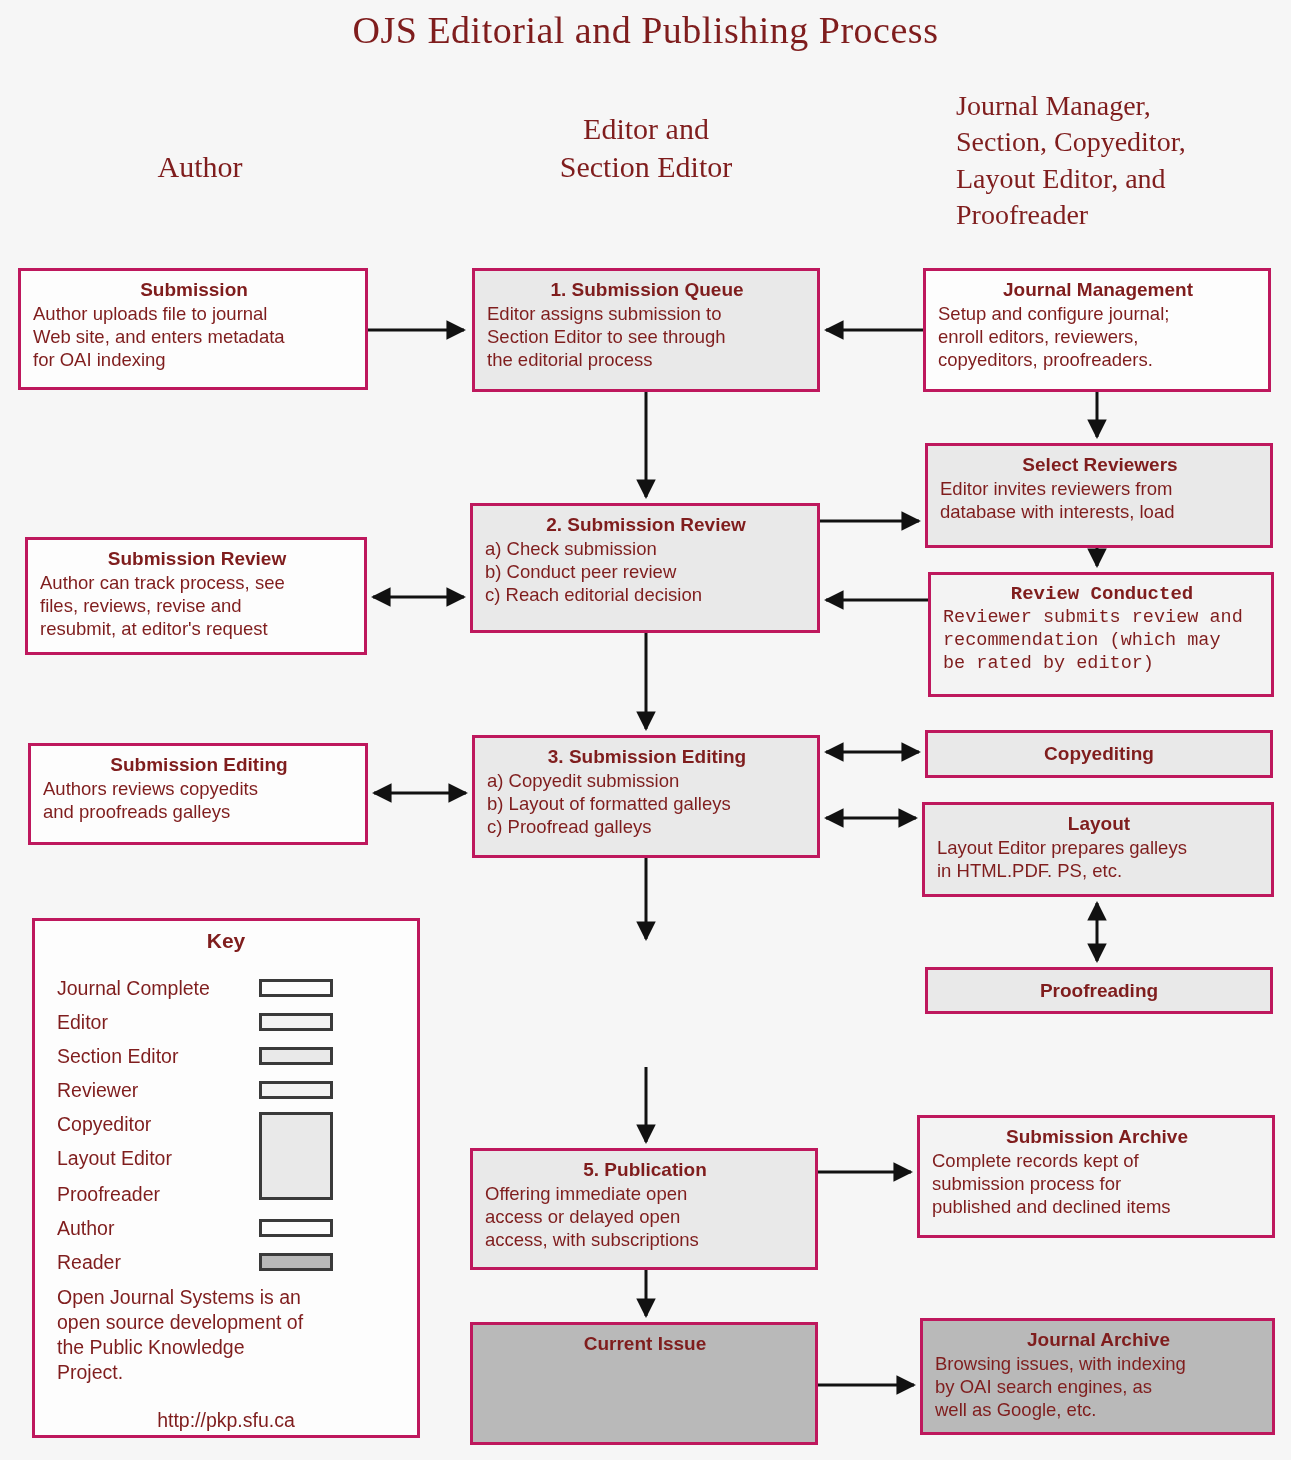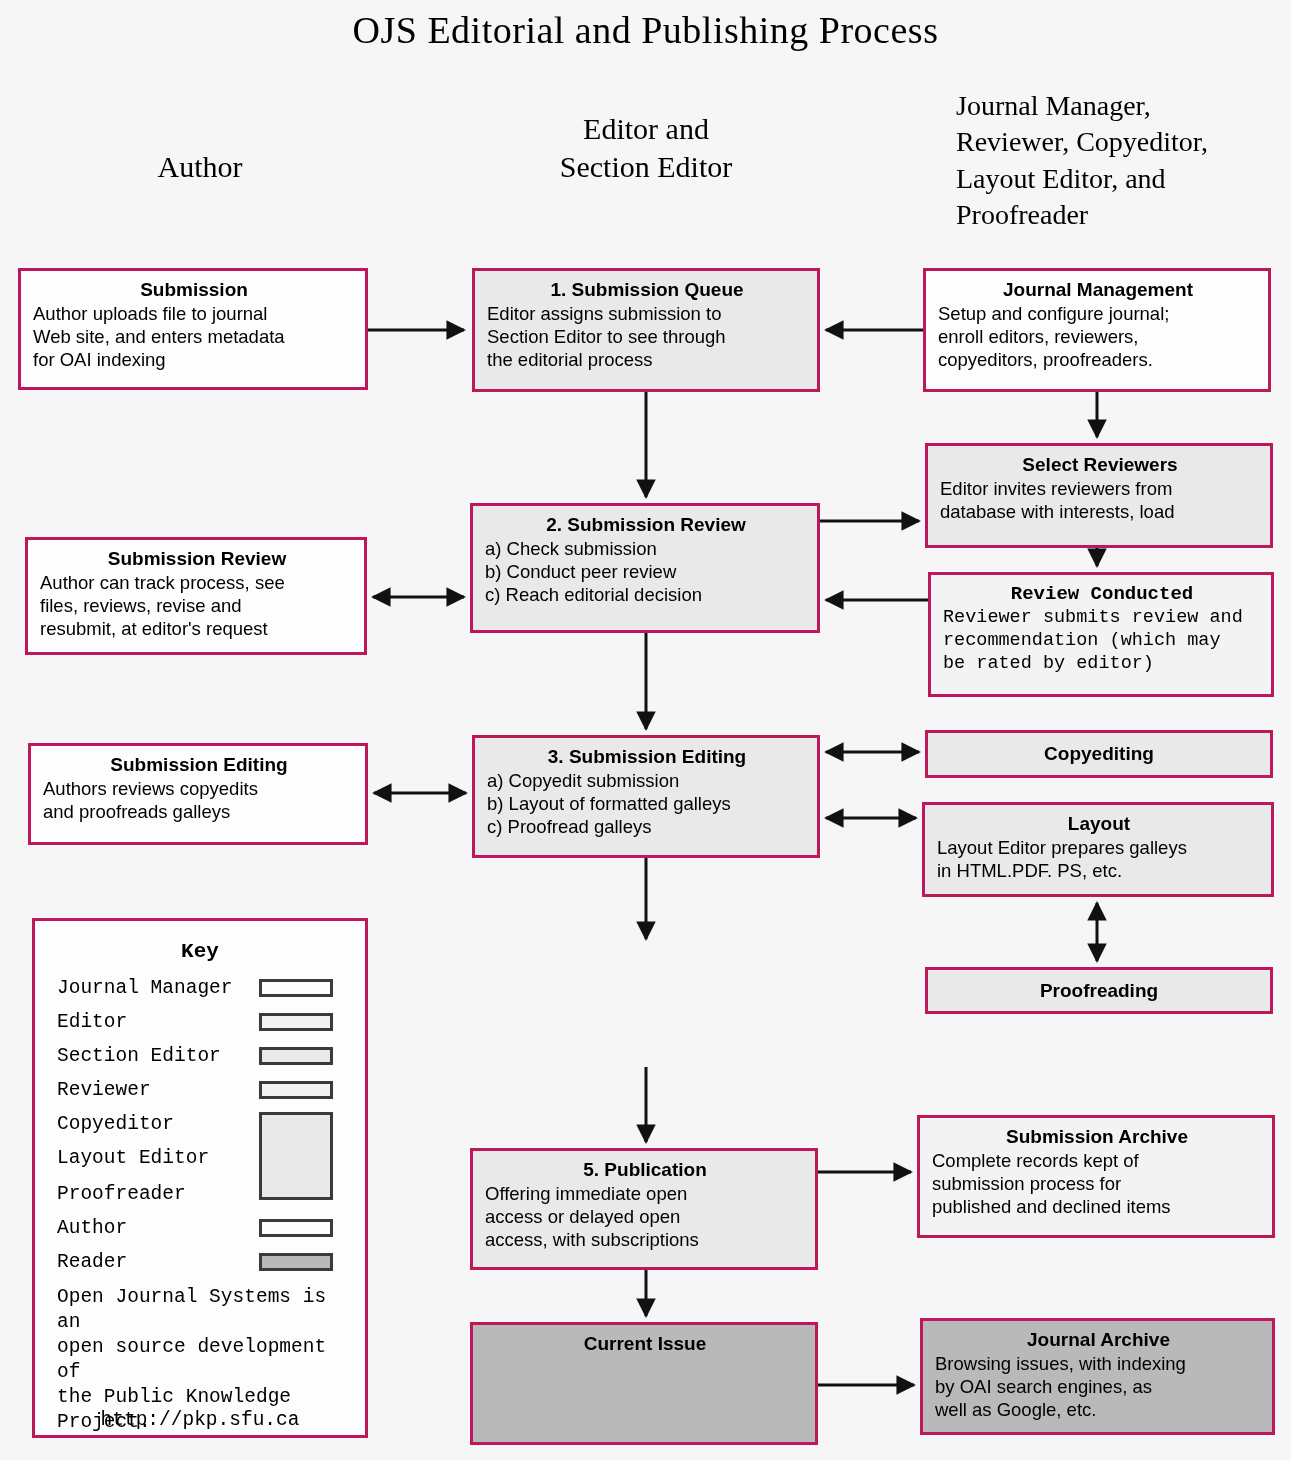--- a/index.html
+++ b/index.html
@@ -1,20 +1,20 @@
 <!DOCTYPE html>
 <html><head>
 <meta charset="utf-8">
 <style>
   html,body{margin:0;padding:0;background:#e8e8e8;}
   #stage{
     position:relative;width:1291px;height:1460px;
     background:#f6f6f6;
     font-family:"Liberation Sans", sans-serif;
-    color:#000000;overflow:hidden;
+    color:#7f1d1d;overflow:hidden;
   }
   .serif{font-family:"Liberation Serif", serif;}
   #title{
     position:absolute;left:0;top:8px;width:100%;
     text-align:center;font-size:38px;letter-spacing:0.5px;
   }
   .colhdr{position:absolute;font-size:30px;line-height:1.25;white-space:pre-line;}
   #hdr-author{left:60px;top:148px;width:280px;text-align:center;}
   #hdr-editor{left:472px;top:110px;width:348px;text-align:center;}
   #hdr-roles{left:956px;top:88px;width:330px;text-align:left;font-size:28px;line-height:1.3;}
@@ -68,21 +68,21 @@
       <path d="M646,1270 L646,1316" marker-end="url(#ah)"></path>
       <path d="M818,1385 L914,1385" marker-end="url(#ah)"></path>
     </g>
   </svg>
 
   <div id="title" class="serif">OJS Editorial and Publishing Process</div>
   <div id="hdr-author" class="colhdr serif">Author</div>
   <div id="hdr-editor" class="colhdr serif">Editor and
 Section Editor</div>
   <div id="hdr-roles" class="colhdr serif">Journal Manager,
-Reviewer, Copyeditor,
+Section, Copyeditor,
 Layout Editor, and
 Proofreader</div>
 
   <div class="bx bg-white" style="left:18px;top:268px;width:350px;height:122px;">
     <div class="t">Submission</div>
     <div class="b">Author uploads file to journal
 Web site, and enters metadata
 for OAI indexing</div>
   </div>
   <div class="bx bg-gray" style="left:472px;top:268px;width:348px;height:124px;">
@@ -162,23 +162,23 @@
   <div class="bx bg-dark" style="left:470px;top:1322px;width:348px;height:123px;">
     <div class="t">Current Issue</div>
   </div>
   <div class="bx bg-dark" style="left:920px;top:1318px;width:355px;height:117px;">
     <div class="t">Journal Archive</div>
     <div class="b">Browsing issues, with indexing
 by OAI search engines, as
 well as Google, etc.</div>
   </div>
 
-  <div id="key" class="bx bg-white" style="left:32px;top:918px;width:336px;height:520px;padding:11px;font-family:Liberation Mono, monospace;">
+  <div id="key" class="bx bg-white" style="left:32px;top:918px;width:388px;height:520px;padding:0;">
     <div class="t" style="font-size:21px;">Key</div>
-    <div class="krow" style="top:56px;">Journal Manager</div>
+    <div class="krow" style="top:56px;">Journal Complete</div>
     <div class="krow" style="top:90px;">Editor</div>
     <div class="krow" style="top:124px;">Section Editor</div>
     <div class="krow" style="top:158px;">Reviewer</div>
     <div class="krow" style="top:192px;">Copyeditor</div>
     <div class="krow" style="top:226px;">Layout Editor</div>
     <div class="krow" style="top:262px;">Proofreader</div>
     <div class="krow" style="top:296px;">Author</div>
     <div class="krow" style="top:330px;">Reader</div>
     <div class="swatch bg-white" style="top:58px;"></div>
     <div class="swatch bg-light" style="top:92px;"></div>

